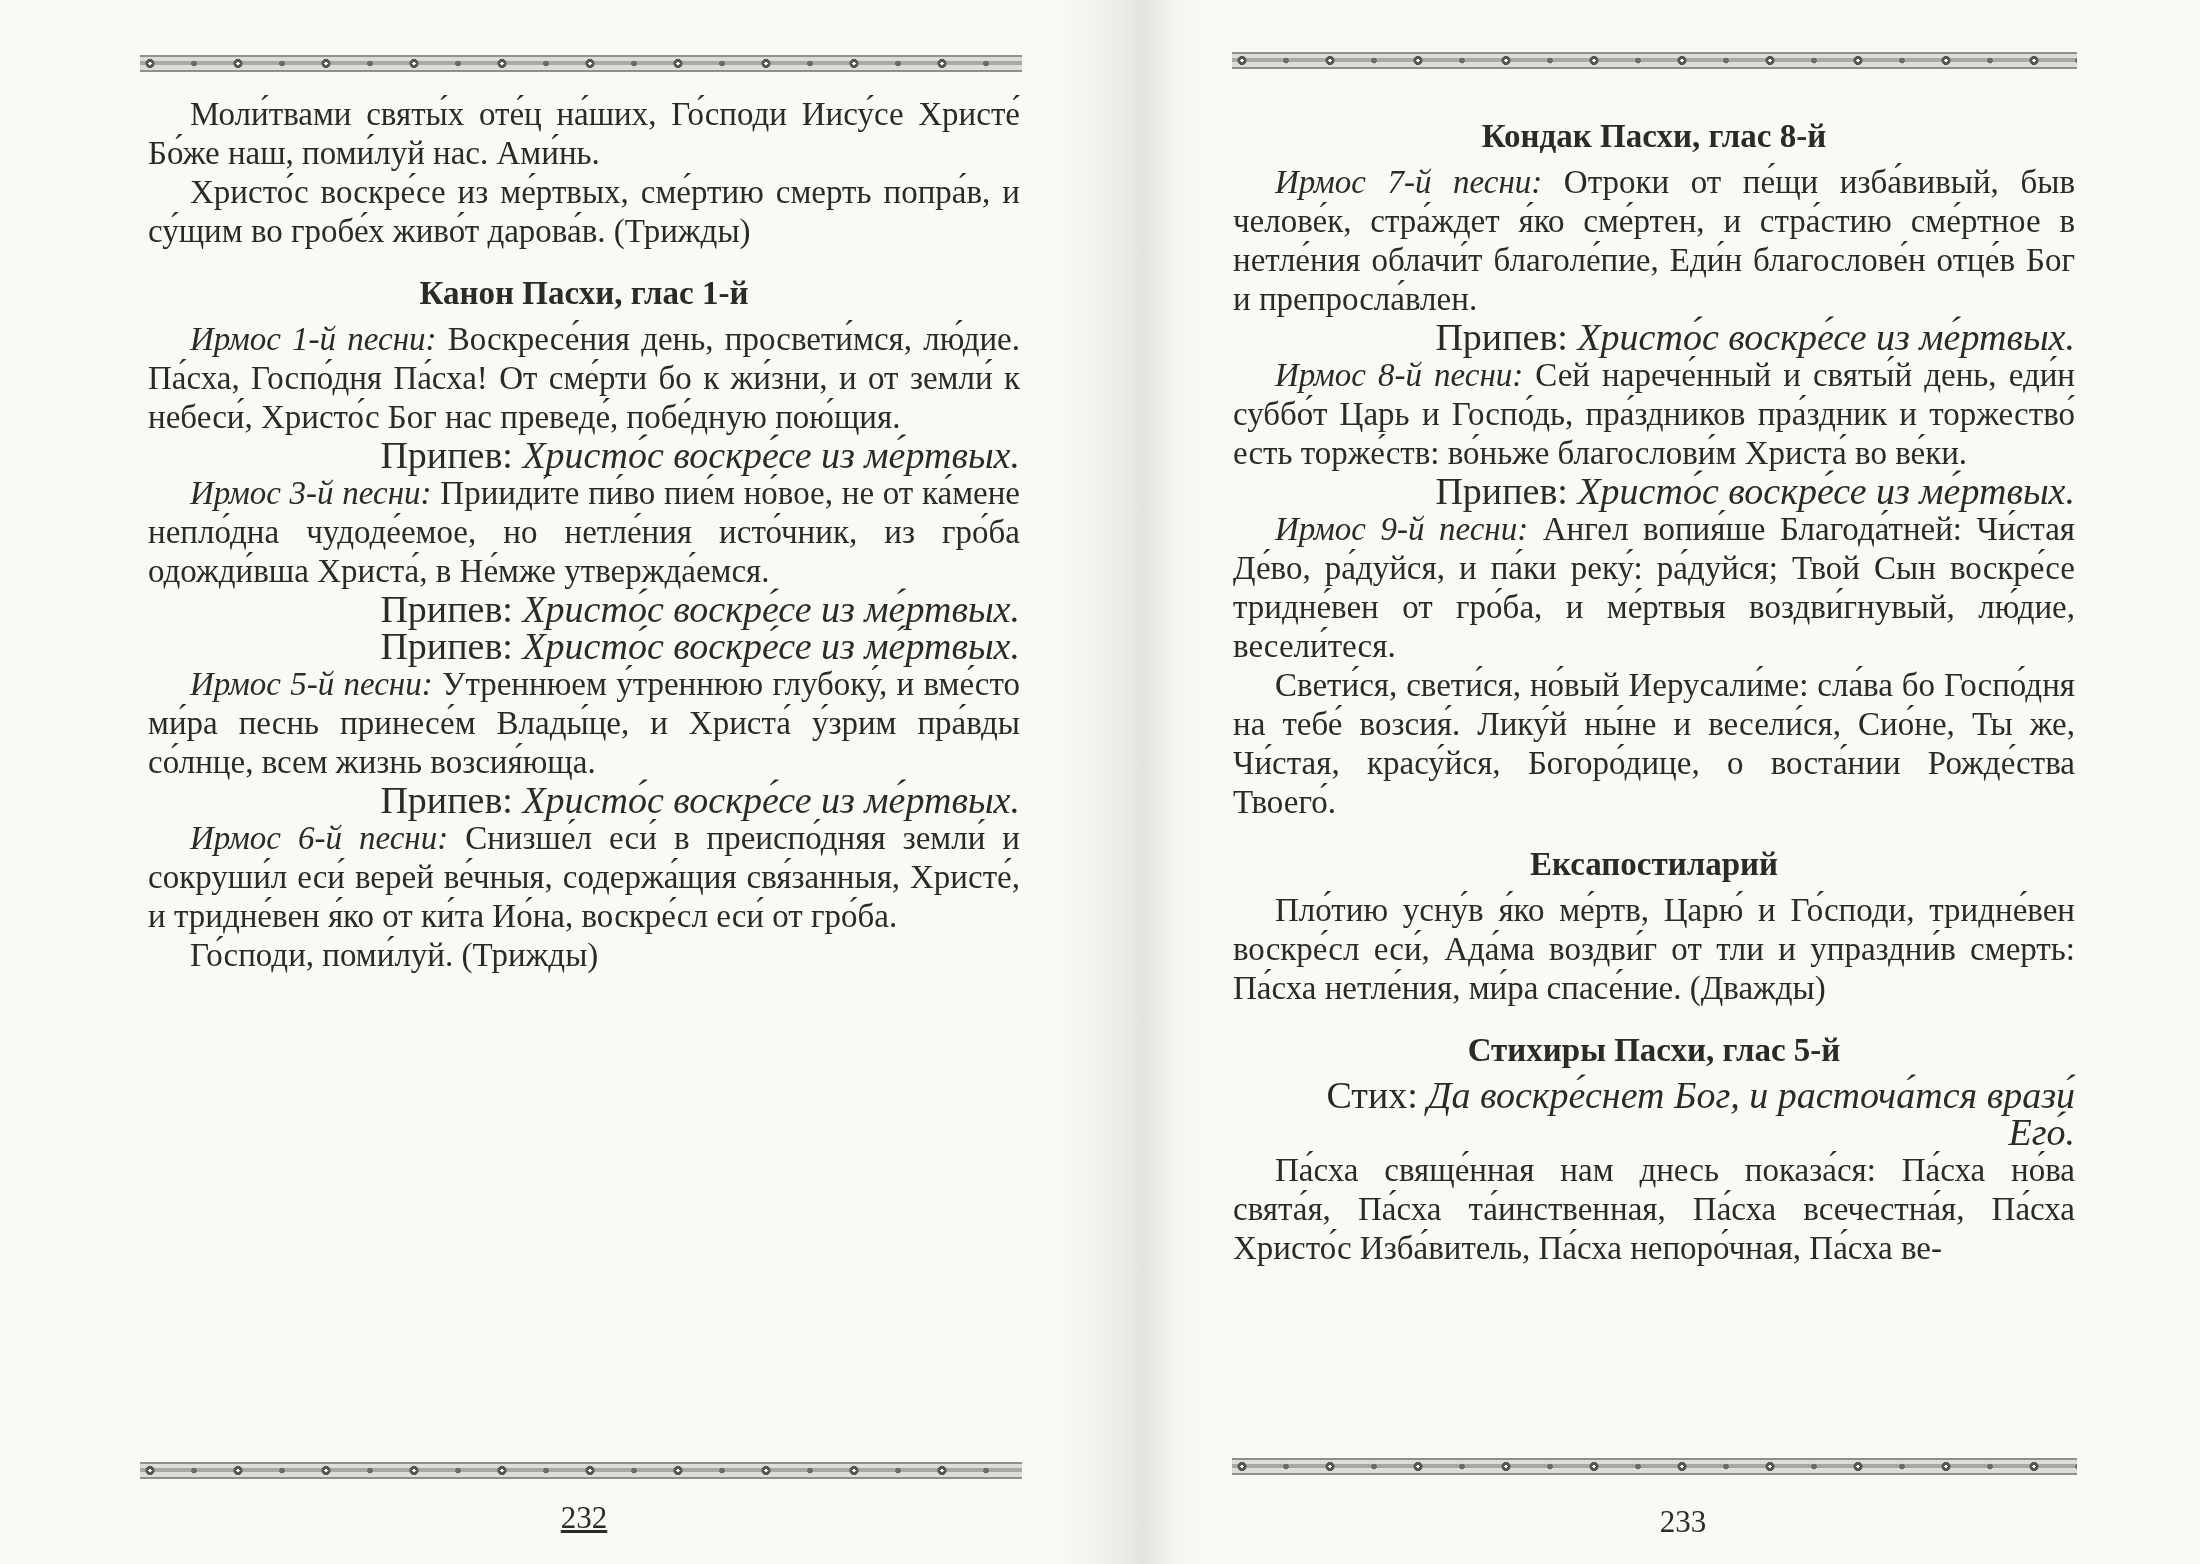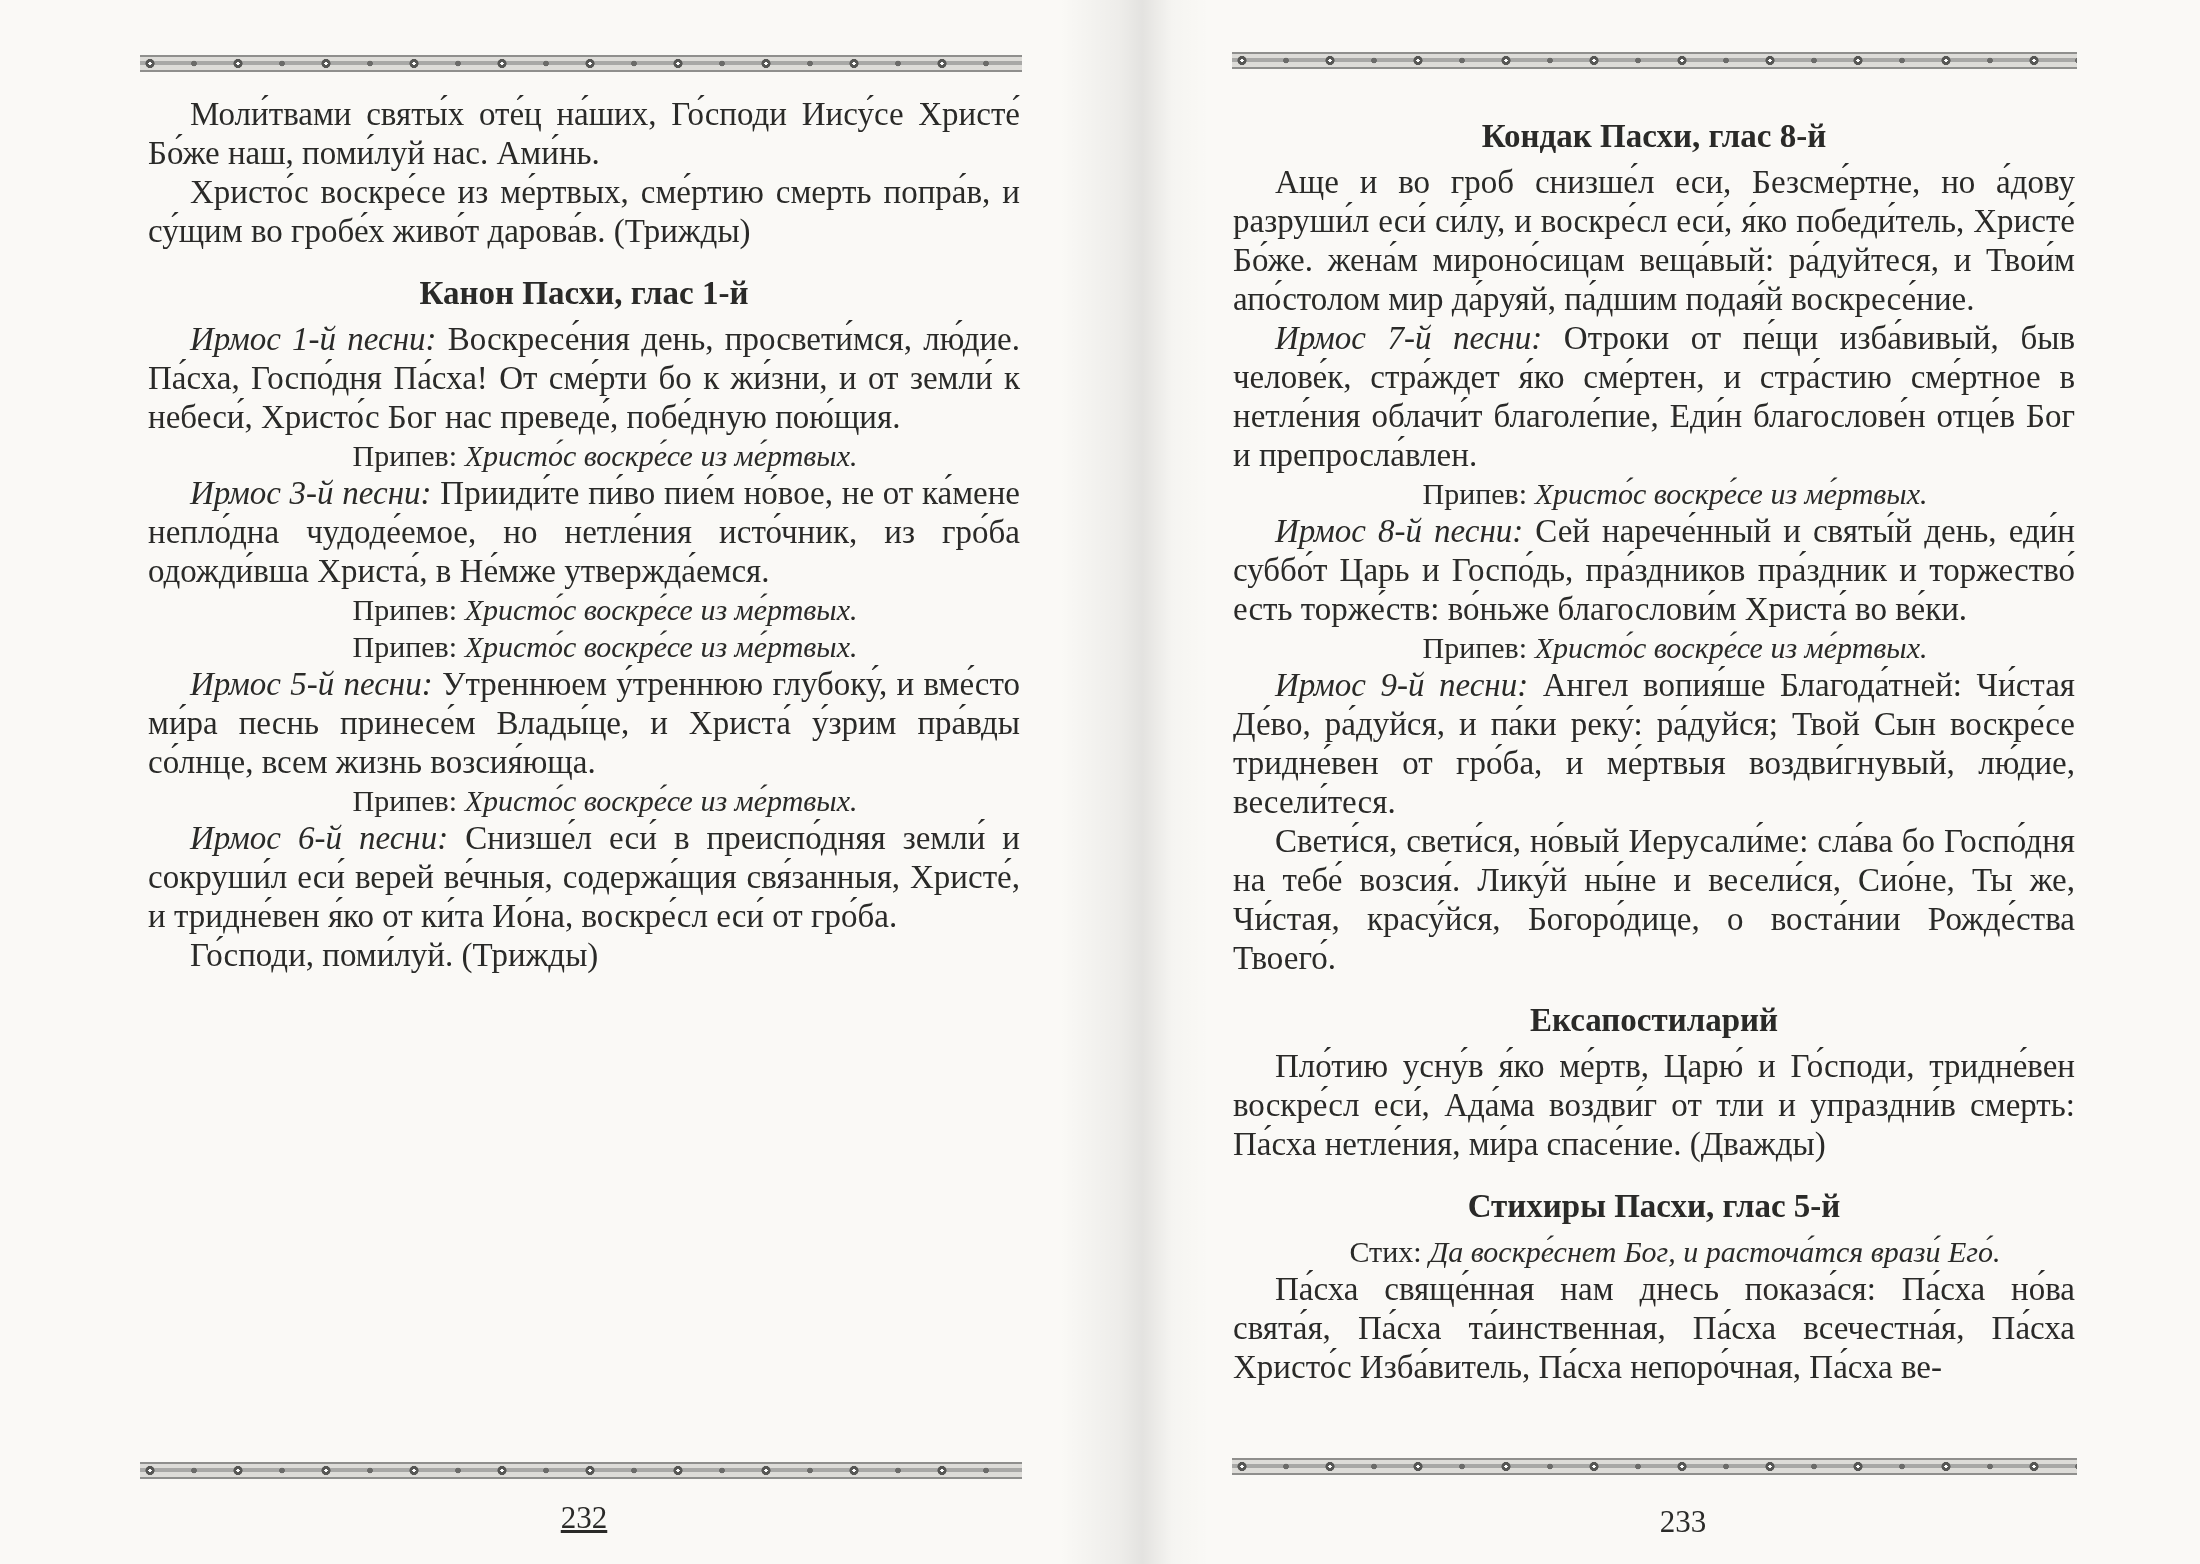--- a/index.html
+++ b/index.html
@@ -42,21 +42,21 @@
     margin:50px 0 26px;font-size:36px;line-height:47px;font-weight:bold;
     text-align:center;letter-spacing:0.5px;
   }
   .h1 div{margin:0;}
   .h2{margin:23px 0 7px;font-size:33px;line-height:39px;font-weight:bold;text-align:center;}
   #col-right .h2.first{margin-top:17px;}
   .p{margin:0;font-size:33px;line-height:39px;text-align:justify;text-indent:42px;}
   .p .lead{font-style:normal;}
   .p.lead-italic .lead{font-style:italic;}
   .p .tail{}
-  .p.small{font-size:30px;line-height:37px;text-align:center;}
+  .p.small{font-size:38px;line-height:37px;text-align:right;}
   .p.small .body{font-style:italic;}
   .pagenum{position:absolute;font-size:31px;text-align:center;}
   #pagenum-left{left:148px;width:872px;top:1500px;text-decoration:underline;}
   #pagenum-right{left:1262px;width:842px;top:1504px;}
 </style>
 </head>
 <body>
 
 <div id="spread">
 
@@ -91,21 +91,20 @@
     <p class="p small"><span class="lead">Припев: </span><span class="body">Христо́с воскре́се из ме́ртвых.</span></p>
 
     <p class="p lead-italic"><span class="lead">Ирмос 6-й песни: </span><span class="body">Снизше́л еси́ в преиспо́дняя земли́ и сокруши́л еси́ верей ве́чныя, содержа́щия свя́занныя, Христе́, и тридне́вен я́ко от ки́та Ио́на, воскре́сл еси́ от гро́ба.</span></p>
 
     <p class="p"><span class="body">Го́споди, поми́луй. </span><span class="tail">(Трижды)</span></p>
   </div>
 
   <div class="col" id="col-right">
     <h2 class="h2 first">Кондак Пасхи, глас 8-й</h2>
 
-    <p class="p"><span class="body">Аще и во гроб снизше́л еси, Безсме́ртне, но а́дову разруши́л еси́ си́лу, и воскре́сл еси́, я́ко победи́тель, Христе́ Бо́же. жена́м мироно́сицам веща́вый: ра́дуйтеся, и Твои́м апо́столом мир да́руяй, па́дшим подая́й воскресе́ние.</span></p>
 
     <p class="p lead-italic"><span class="lead">Ирмос 7-й песни: </span><span class="body">Отроки от пе́щи изба́вивый, быв челове́к, стра́ждет я́ко сме́ртен, и стра́стию сме́ртное в нетле́ния облачи́т благоле́пие, Еди́н благослове́н отце́в Бог и препросла́влен.</span></p>
 
     <p class="p small"><span class="lead">Припев: </span><span class="body">Христо́с воскре́се из ме́ртвых.</span></p>
 
     <p class="p lead-italic"><span class="lead">Ирмос 8-й песни: </span><span class="body">Сей нарече́нный и святы́й день, еди́н суббо́т Царь и Госпо́дь, пра́здников пра́здник и торжество́ есть торже́ств: во́ньже благослови́м Христа́ во ве́ки.</span></p>
 
     <p class="p small"><span class="lead">Припев: </span><span class="body">Христо́с воскре́се из ме́ртвых.</span></p>
 
     <p class="p lead-italic"><span class="lead">Ирмос 9-й песни: </span><span class="body">Ангел вопия́ше Благода́тней: Чи́стая Де́во, ра́дуйся, и па́ки реку́: ра́дуйся; Твой Сын воскре́се тридне́вен от гро́ба, и ме́ртвыя воздви́гнувый, лю́дие, весели́теся.</span></p>

